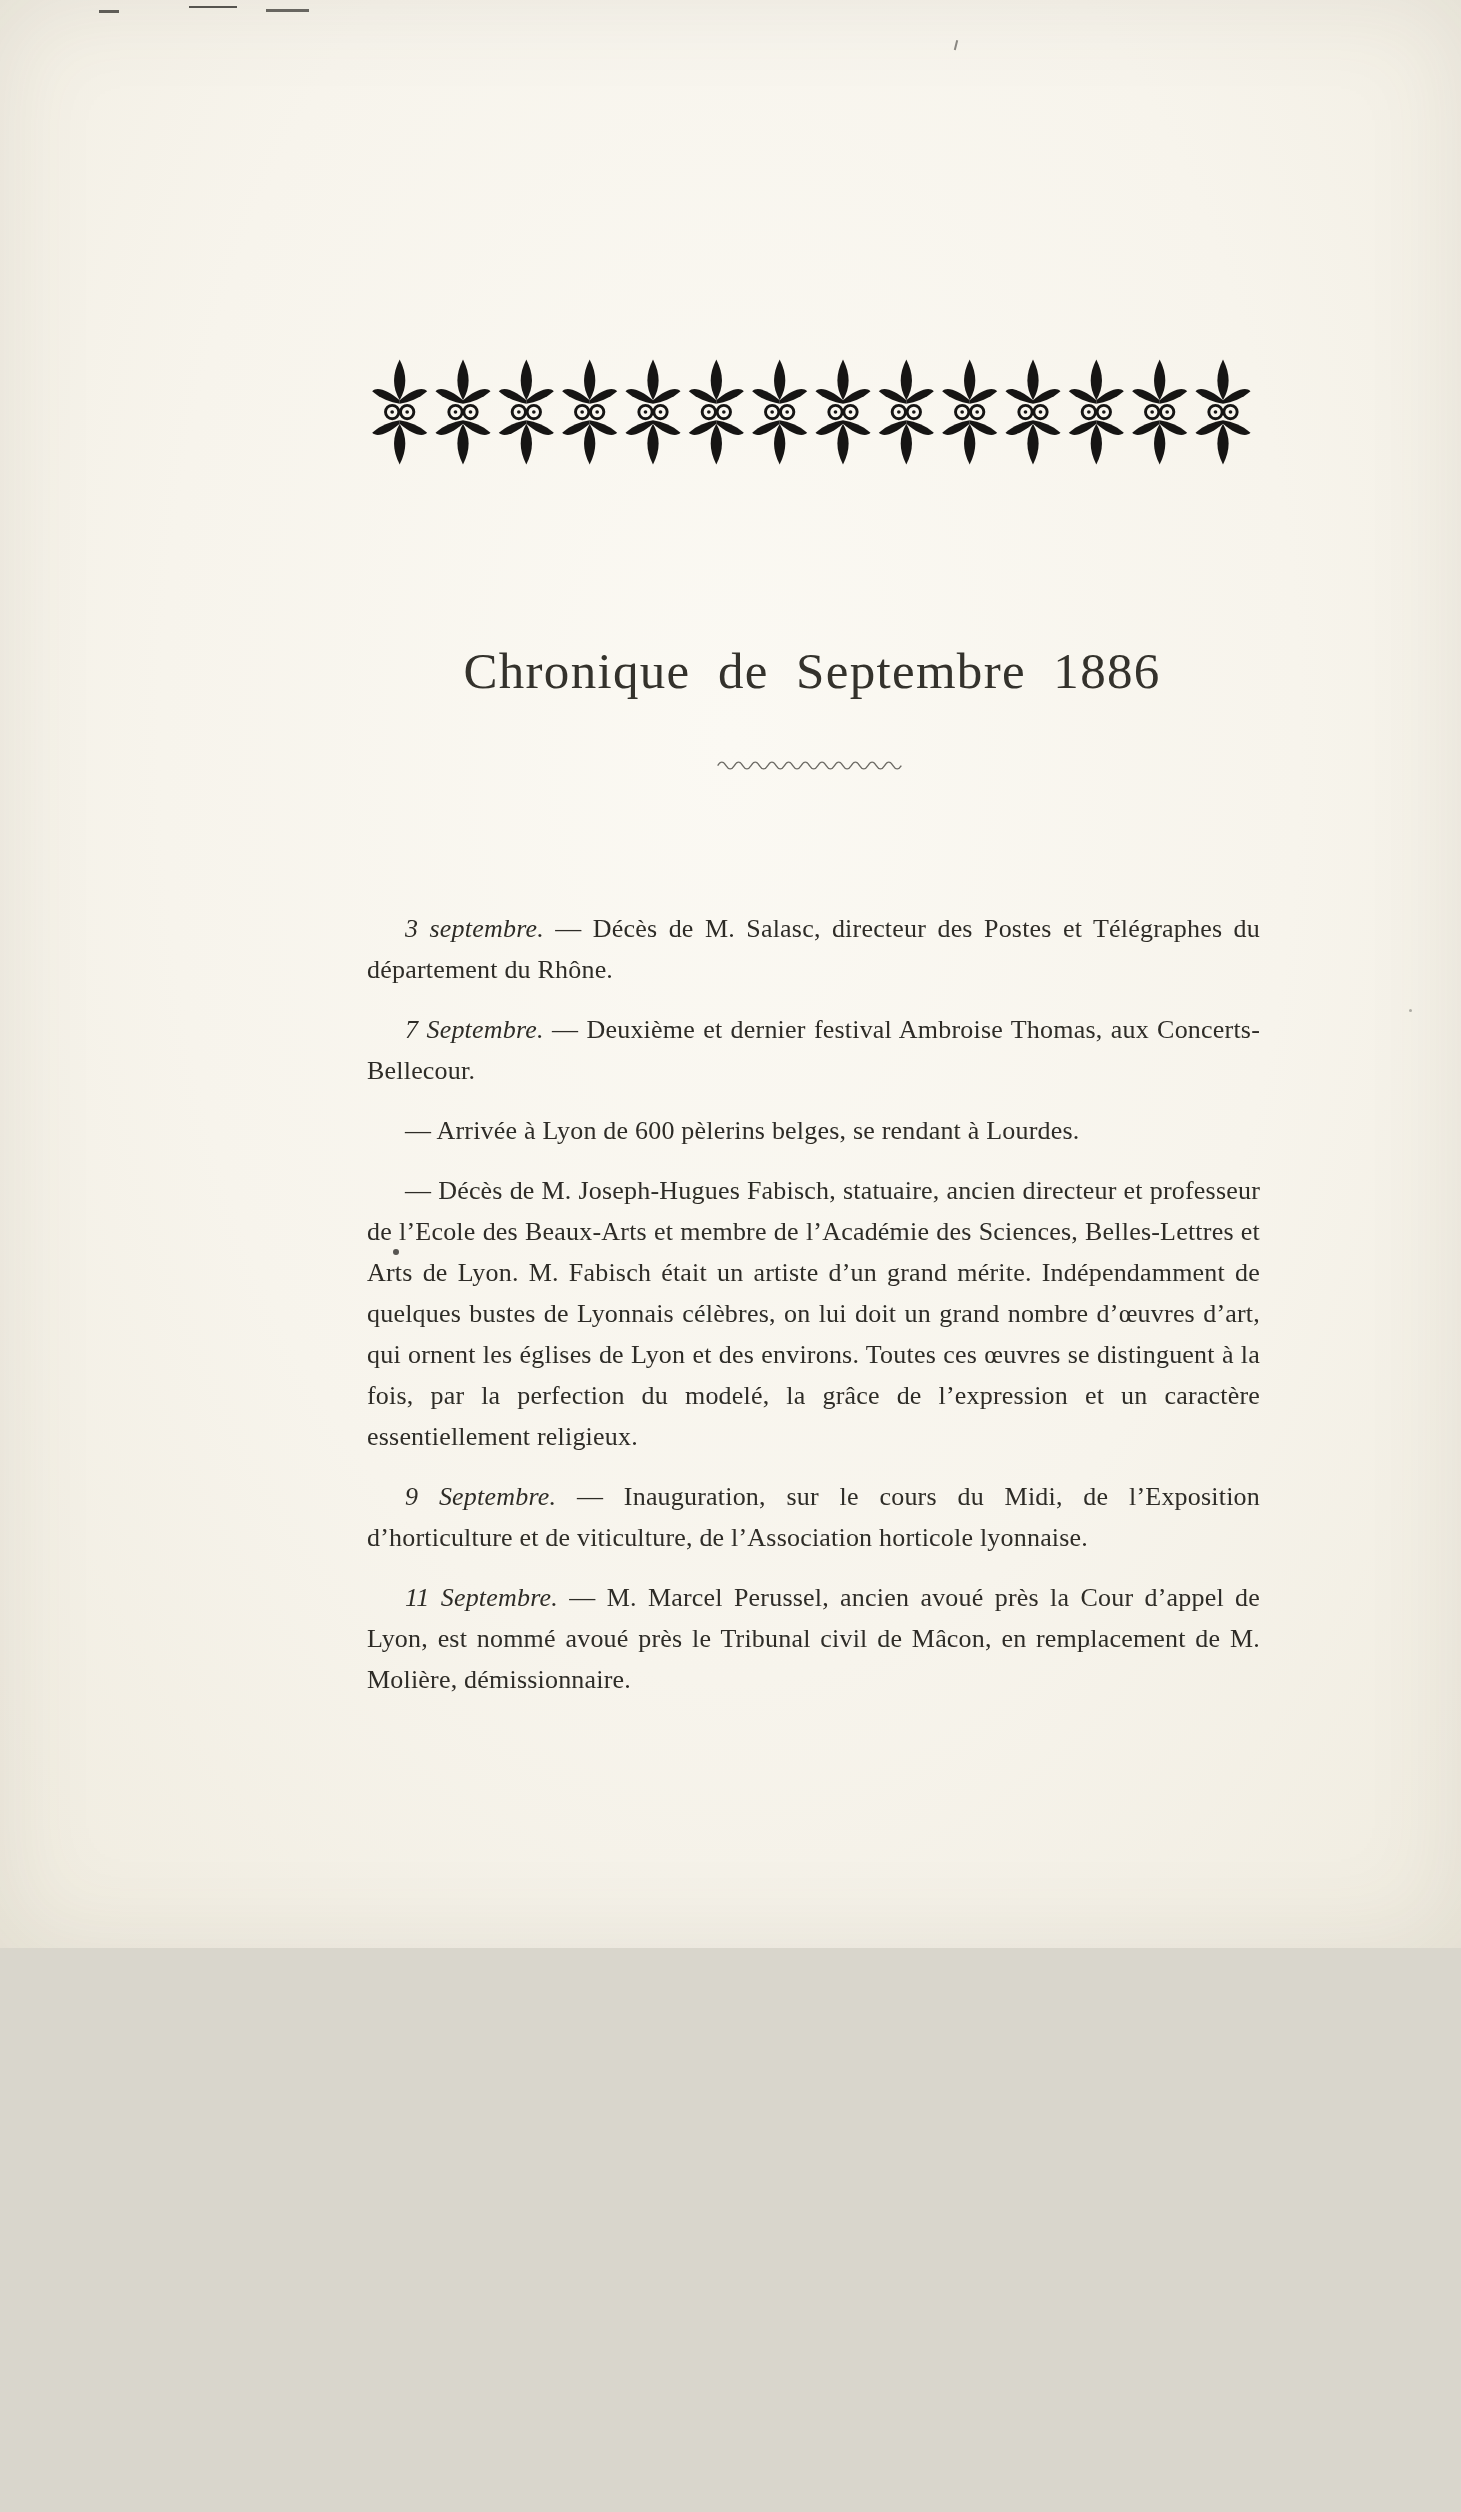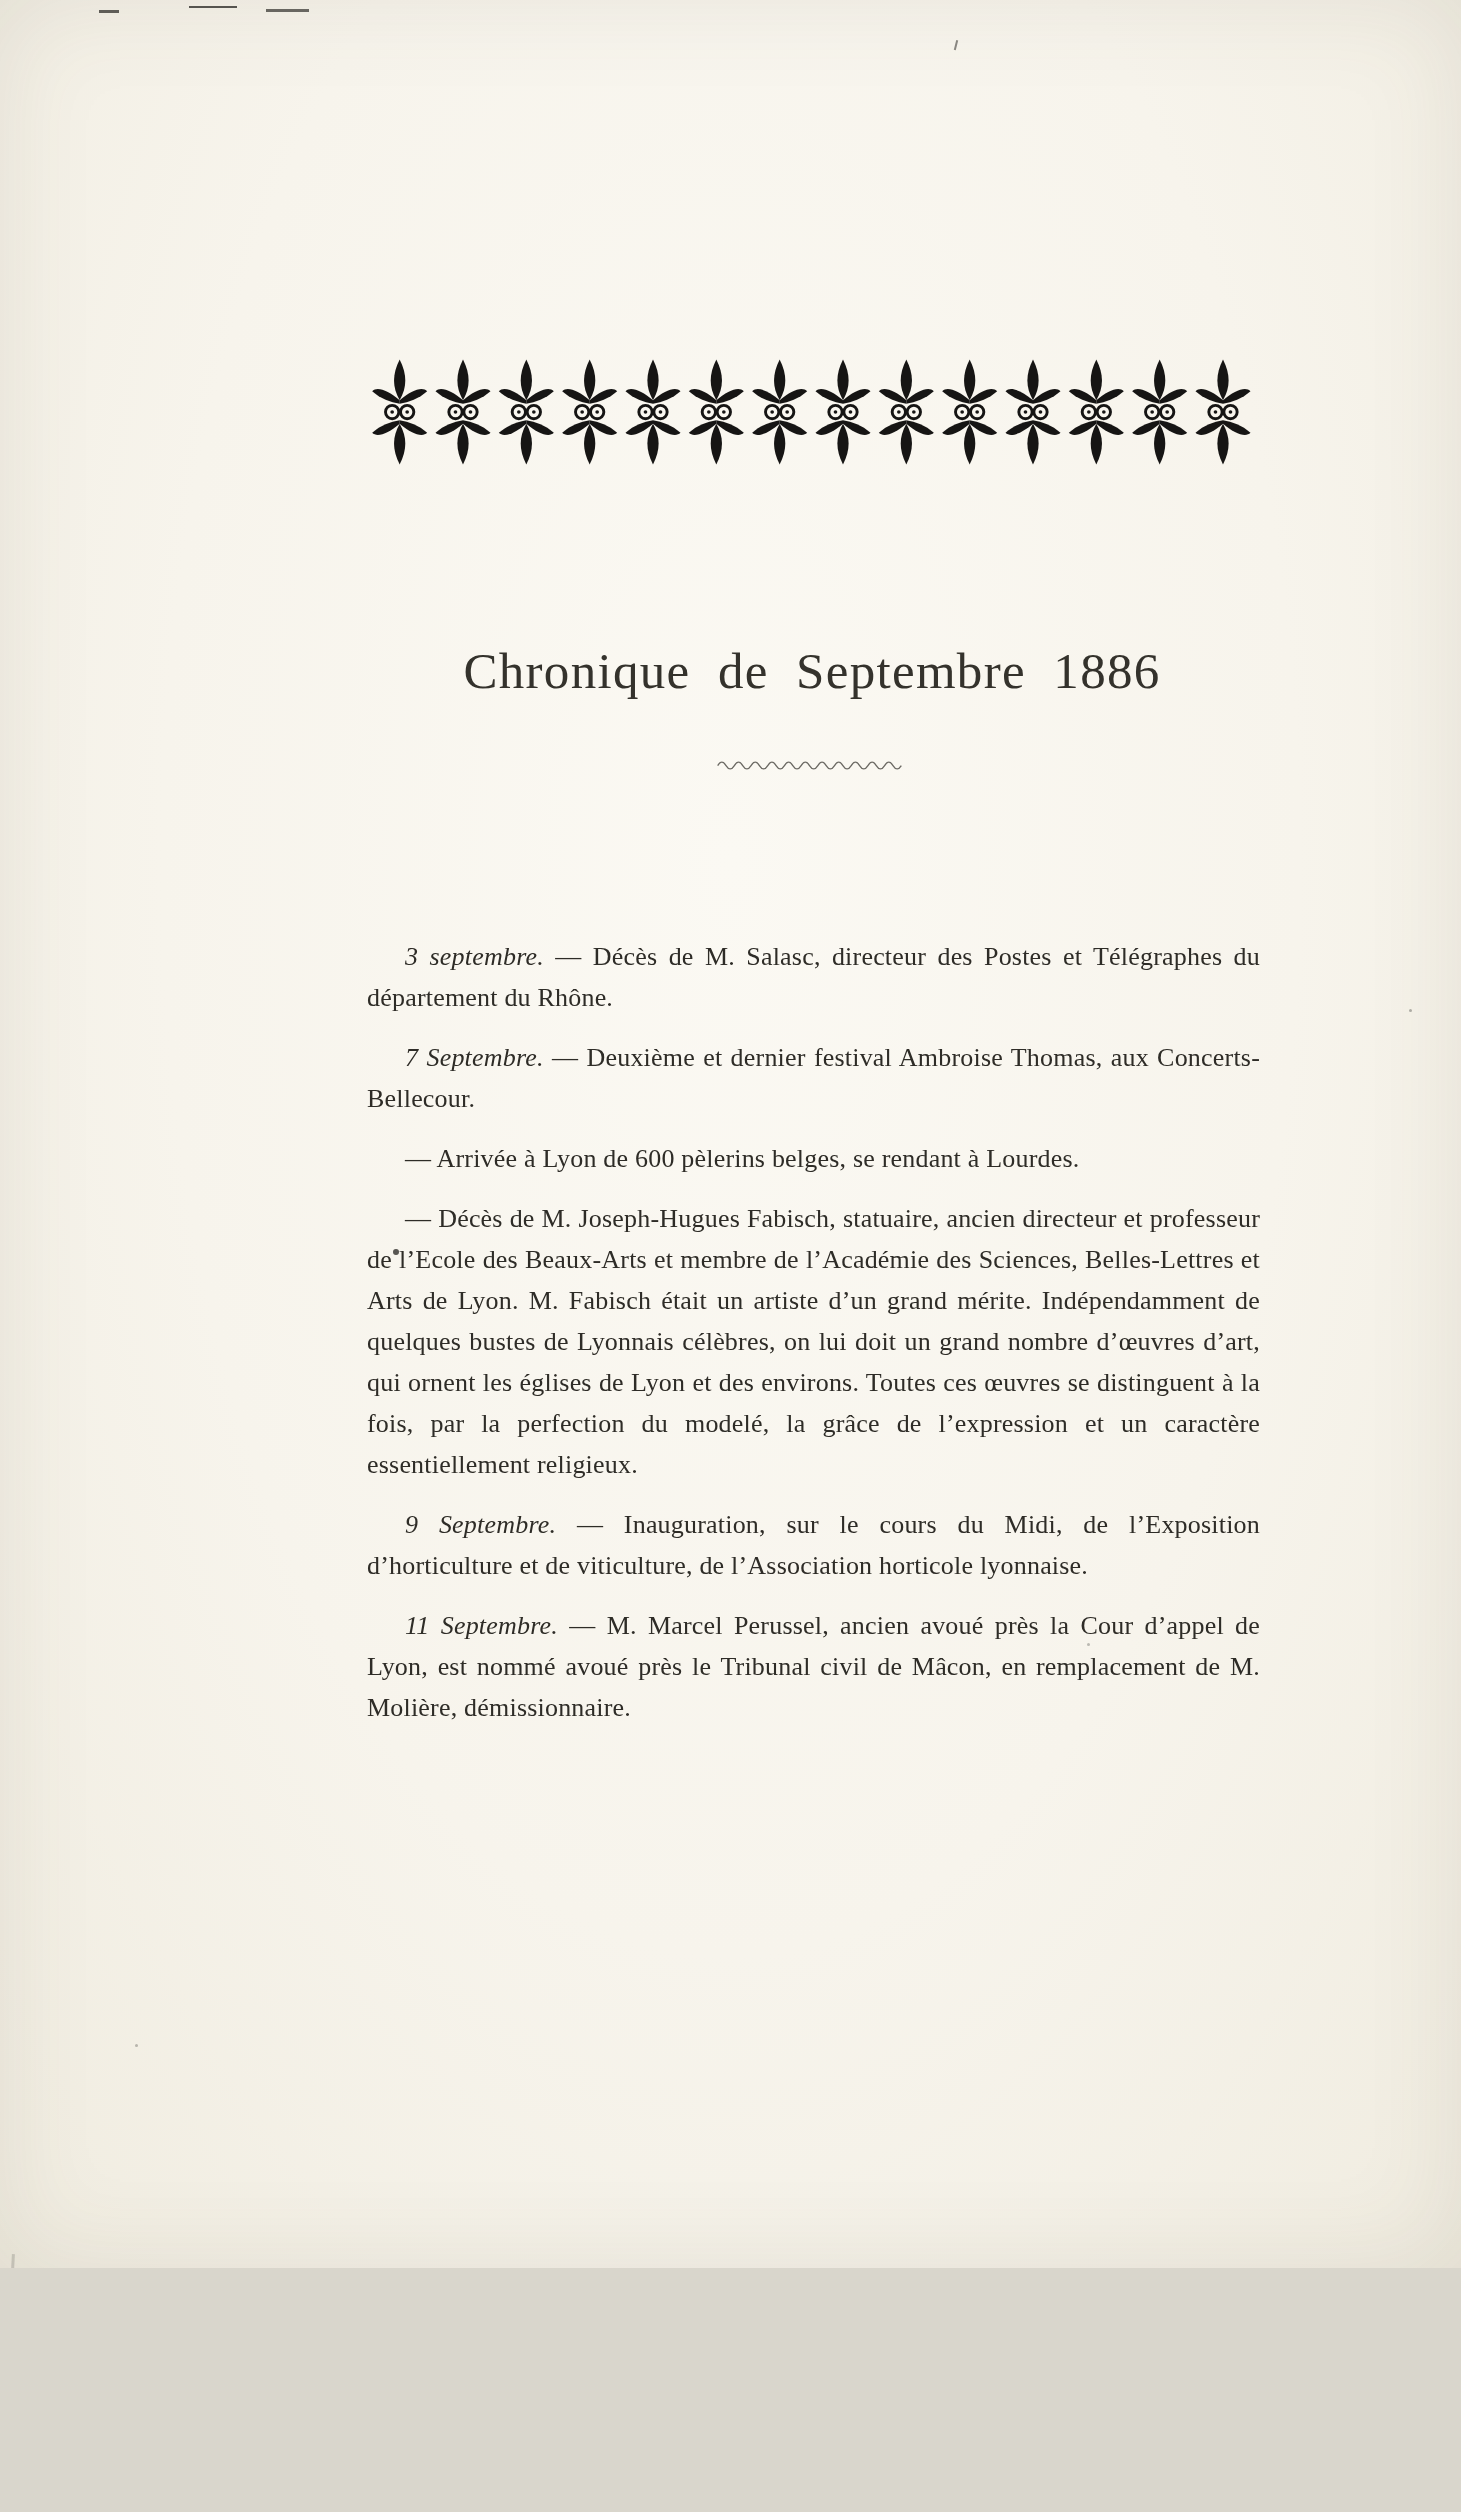--- a/index.html
+++ b/index.html
@@ -1,18 +1,18 @@
 <!DOCTYPE html>
 <html style="font-size:13.4px"><head>
 <meta charset="utf-8">
 <style>
   html,body{margin:0;padding:0;background:#d9d6cc;}
   .page{
     position:relative;
-    width:1461px;height:2268px;
+    width:1461px;height:1948px;
     margin:0 auto;
     background:
       radial-gradient(ellipse at 50% 38%, #fbf9f3 0%, #f7f4ec 55%, #f0ece0 100%);
     font-family:"Liberation Serif", serif;
     color:#2b2a26;
     overflow:hidden;
     box-shadow: inset 0 0 100px rgba(90,80,60,0.10);
   }
 
   
@@ -35,21 +35,20 @@
     position:absolute; left:716px; top:758px; width:192px; height:13.4px; opacity:.75;
   }
 
   
   .text-block{
     position:absolute; left:367px; top:908px; width:893px;
     font-size:26px; line-height:41px;
     text-align:justify;
     letter-spacing:0.2px;
     color:#2e2c27;
-    margin-top:28px;
   }
   .entry{margin:0 0 19px 0; text-indent:38px;}
   .entry .date{font-style:italic;}
 
   
   .artifact{position:absolute; background:#2f2e2a;}
   .dash-1{left:99px; top:10px; width:20px; height:2.5px; opacity:.75;}
   .dash-2{left:189px; top:5.8px;  width:48px; height:2.5px; opacity:.8;}
   .dash-3{left:266px; top:9.2px; width:43px; height:2.5px; opacity:.7;}
   .tick-top{left:955px; top:40px; width:1.7px; height:10px; transform:rotate(14deg); opacity:.55;}

